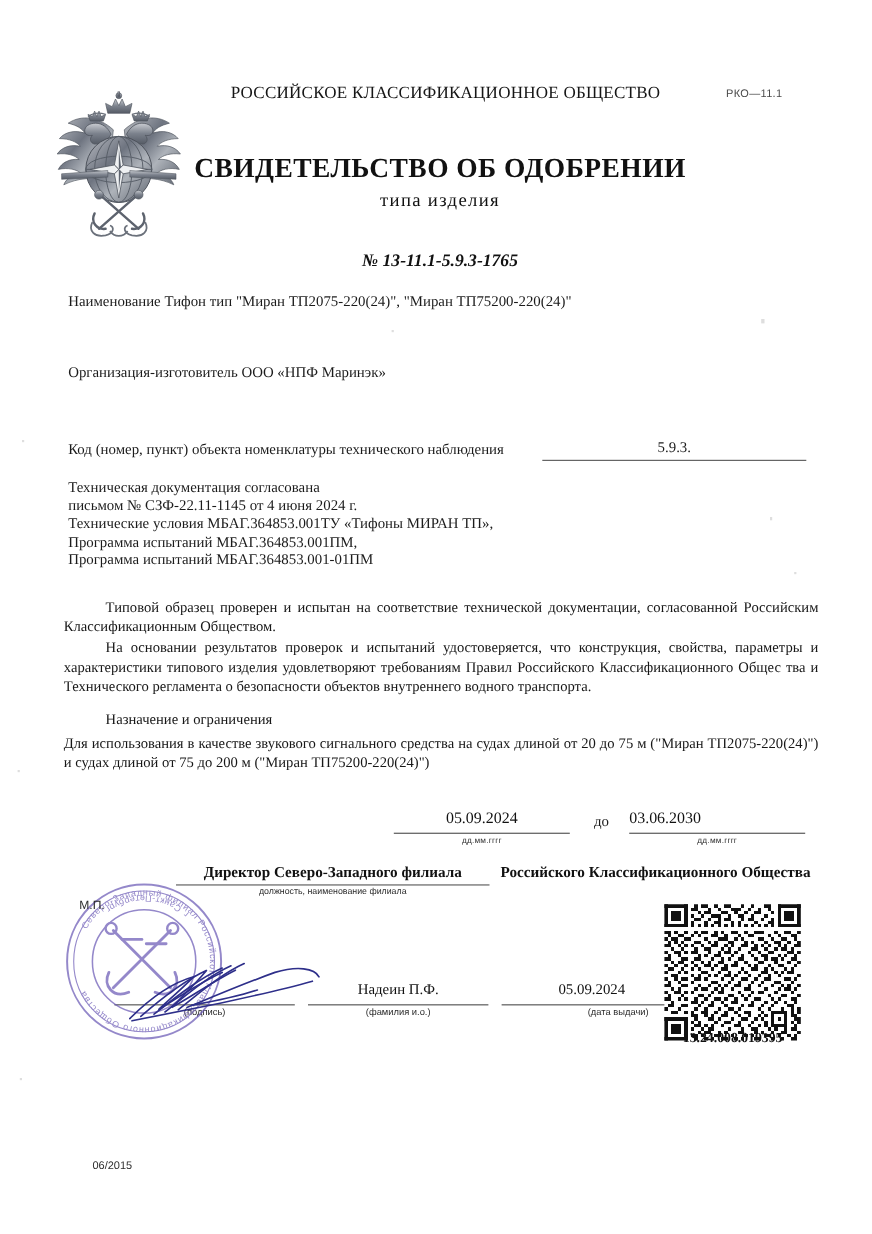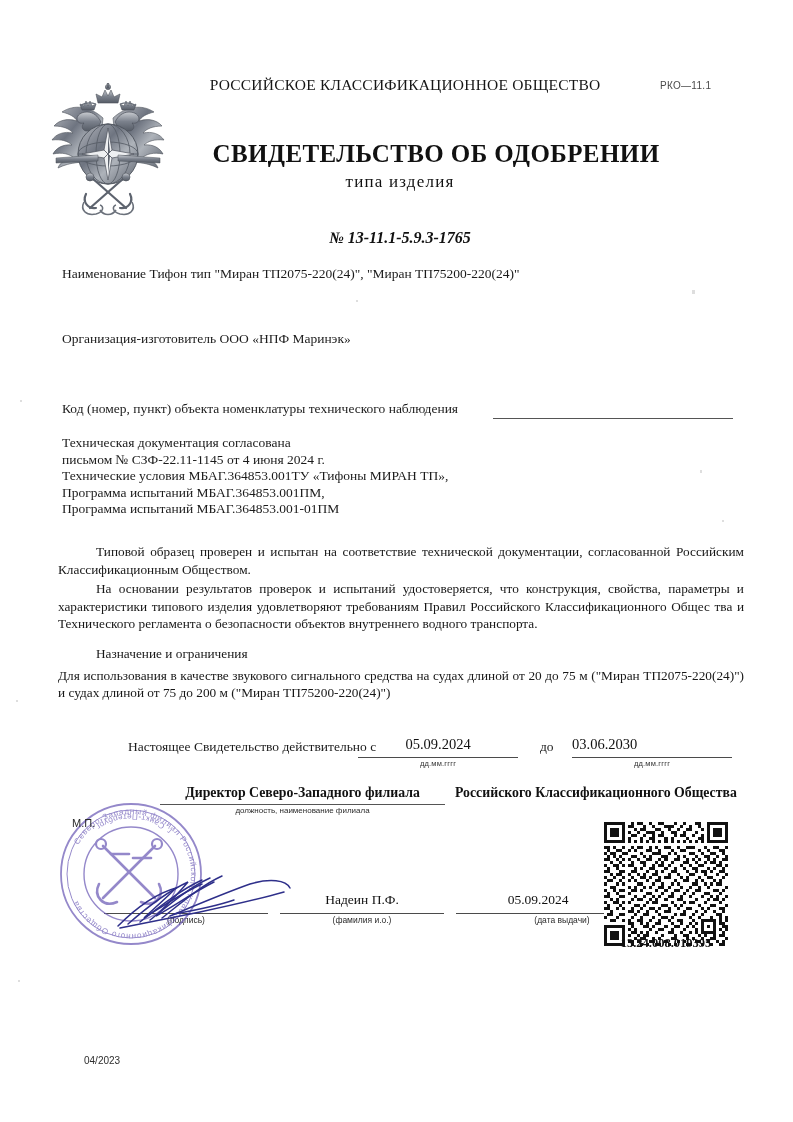--- a/index.html
+++ b/index.html
@@ -41,21 +41,20 @@
   .title-main {
     position: absolute;
     left: 175px;
     top: 140px;
     width: 450px;
     text-align: center;
     font-size: 25px;
     font-weight: bold;
     letter-spacing: .4px;
     color: #111;
-    margin-left: 36px;
   }
   .title-sub {
     position: absolute;
     left: 175px;
     top: 172px;
     width: 450px;
     text-align: center;
     font-size: 17px;
     font-weight: normal;
     letter-spacing: 1.2px;
@@ -469,38 +468,38 @@
   <div class="org-line">РОССИЙСКОЕ КЛАССИФИКАЦИОННОЕ ОБЩЕСТВО</div>
   <div class="doc-code">РКО—11.1</div>
 
   <div class="title-main">СВИДЕТЕЛЬСТВО ОБ ОДОБРЕНИИ</div>
   <div class="title-sub">типа  изделия</div>
   <div class="cert-number">№  13-11.1-5.9.3-1765</div>
 
   <div class="field f-name">Наименование  Тифон тип "Миран ТП2075-220(24)", "Миран ТП75200-220(24)"</div>
   <div class="field f-org">Организация-изготовитель  ООО «НПФ Маринэк»</div>
   <div class="field f-code">Код (номер, пункт) объекта номенклатуры технического наблюдения</div>
+  <div class="code-value">5.9.3.</div>
   <div class="code-rule"></div>
 
   <div class="techdoc">
     <div>Техническая документация согласована</div>
     <div>письмом № СЗФ-22.11-1145 от 4 июня 2024 г.</div>
     <div>Технические условия МБАГ.364853.001ТУ «Тифоны МИРАН ТП»,</div>
     <div>Программа испытаний МБАГ.364853.001ПМ,</div>
     <div>Программа испытаний МБАГ.364853.001-01ПМ</div>
   </div>
 
   <div class="body-block">
     <p>Типовой образец проверен и испытан на соответствие технической документации, согласованной Российским Классификационным Обществом.</p>
     <p>На основании результатов проверок и испытаний удостоверяется, что конструкция, свойства, параметры и характеристики типового изделия  удовлетворяют требованиям  Правил Российского Классификационного Общес тва и Технического регламента о безопасности объектов  внутреннего водного транспорта.</p>
     <p class="heading">Назначение и ограничения</p>
     <p class="no-indent tight">Для использования в качестве звукового сигнального средства на судах длиной от 20 до 75 м ("Миран ТП2075-220(24)") и судах длиной от 75 до 200 м ("Миран ТП75200-220(24)")</p>
   </div>
 
-  <div class="valid-label">Настоящее Свидетельство действительно с</div>
   <div class="valid-from-val">05.09.2024</div>
   <div class="valid-from-rule"></div>
   <div class="valid-from-hint">дд.мм.гггг</div>
   <div class="valid-do">до</div>
   <div class="valid-to-val">03.06.2030</div>
   <div class="valid-to-rule"></div>
   <div class="valid-to-hint">дд.мм.гггг</div>
 
   <div class="dir-title">Директор Северо-Западного филиала</div>
   <div class="dir-rule"></div>
@@ -1030,21 +1029,21 @@
           <rect x="23" y="40" width="1" height="1"></rect>
         <rect x="27" y="40" width="2" height="1"></rect>
           <rect x="32" y="40" width="1" height="1"></rect>
         <rect x="35" y="40" width="1" height="1"></rect>
           <rect x="38" y="40" width="2" height="1"></rect>
       </g>
     </svg>
   </div>
   <div class="qr-code-text">13.24.008.019395</div>
 
-  <div class="footer-rev">04/2023</div>
+  <div class="footer-rev">06/2015</div>
 
   <div class="speck" style="left:692px; top:290px;"></div>
   <div class="speck" style="left:356px; top:300px; width:2px; height:2px;"></div>
   <div class="speck" style="left:700px; top:470px; width:2px; height:3px;"></div>
   <div class="speck" style="left:722px; top:520px; width:2px; height:2px;"></div>
   <div class="speck" style="left:20px; top:400px; width:2px; height:2px;"></div>
   <div class="speck" style="left:16px; top:700px; width:2px; height:2px;"></div>
   <div class="speck" style="left:18px; top:980px; width:2px; height:2px;"></div>
 
 </div>

